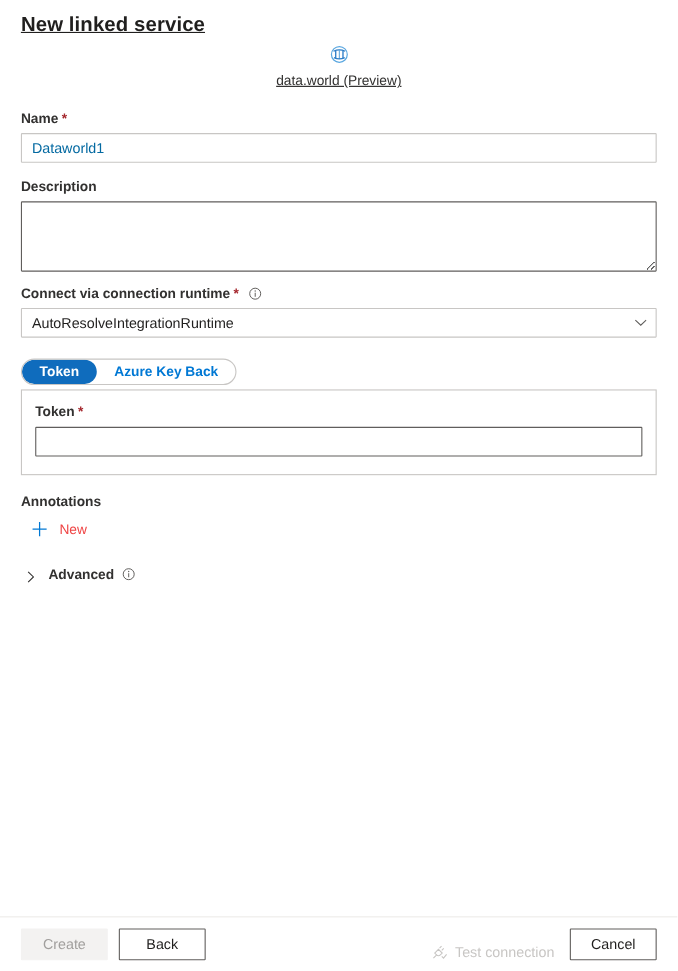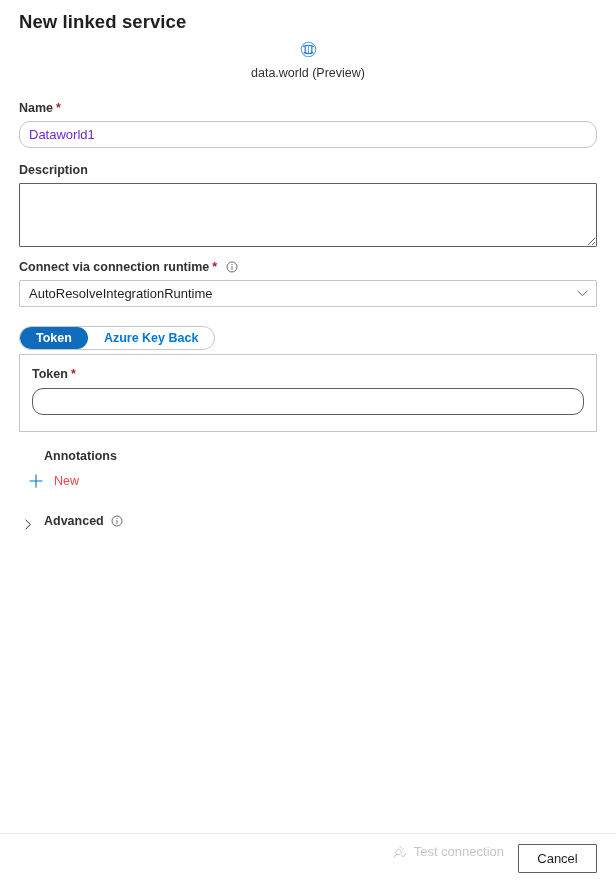--- a/index.html
+++ b/index.html
@@ -13,20 +13,21 @@
     font-family: "Liberation Sans", sans-serif;
     color: #201f1e;
     -webkit-font-smoothing: antialiased;
     position: relative;
     overflow: hidden;
   }
 
   
   .panel-header {
     padding: 10px 19px 0 19px;
+    text-decoration: underline;
   }
   .page-title {
     font-size: 18.5px;
     font-weight: 600;
     line-height: 24px;
     color: #201f1e;
     letter-spacing: 0.1px;
     margin: 0;
   }
   .subtitle-row {
@@ -81,24 +82,24 @@
   }
 
   .text-input {
     box-sizing: border-box;
     width: 100%;
     height: 27px;
     border: 1px solid #c8c6c4;
     background: #ffffff;
     font-family: "Liberation Sans", sans-serif;
     font-size: 13px;
-    color: #6d28d9;
+    color: #0369a1;
     padding: 0 9px;
     outline: none;
-    border-radius: 11px;
+    border-radius: 1px;
   }
   .text-input::placeholder { color: #a19f9d; }
 
   .textarea-input {
     box-sizing: border-box;
     width: 100%;
     height: 64px;
     border: 1px solid #605e5c;
     background: #ffffff;
     font-family: "Liberation Sans", sans-serif;
@@ -186,21 +187,20 @@
     border-color: #605e5c;
   }
 
   
   .section-label {
     font-size: 12.5px;
     font-weight: 600;
     color: #323130;
     line-height: 16px;
     margin-top: 16px;
-    margin-left: 25px;
   }
   .new-link {
     display: inline-flex;
     align-items: center;
     gap: 10px;
     margin-top: 9px;
     margin-left: 9px;
     cursor: pointer;
   }
   .plus-icon {
@@ -239,21 +239,21 @@
     border-top: 1px solid #edebe9;
     display: flex;
     align-items: center;
     padding: 0 19px;
     background: #ffffff;
     box-sizing: border-box;
   }
   .footer-left { display: flex; align-items: center; gap: 10px; }
   .footer-right {
     display: flex;
-    align-items: flex-start;
+    align-items: flex-end;
     gap: 14px;
     margin-left: auto;
   }
   .btn {
     font-family: "Liberation Sans", sans-serif;
     font-size: 13px;
     height: 29px;
     min-width: 79px;
     padding: 0 14px;
     border-radius: 1px;
@@ -390,20 +390,24 @@
           <circle cx="6" cy="3.5" r="0.62" fill="#605e5c"></circle>
           <rect x="5.55" y="5.1" width="0.9" height="3.7" fill="#605e5c"></rect>
         </svg>
       </span>
     </span>
   </div>
 
 </div>
 
 <div class="footer">
+  <div class="footer-left">
+    <div class="btn btn-disabled">Create</div>
+    <div class="btn btn-default">Back</div>
+  </div>
   <div class="footer-right">
     <div class="link-disabled">
       <span style="display:inline-flex;">
         <svg width="15" height="15" viewBox="0 0 15 15" xmlns="http://www.w3.org/2000/svg">
           <path d="M3.2 8.4 L6.6 5 L10 8.4 L8.3 10.1 A2.4 2.4 0 0 1 4.9 10.1 Z" fill="none" stroke="#c8c6c4" stroke-width="1"></path>
           <path d="M7.6 4 L9.4 2.2 M9.6 6 L11.4 4.2" stroke="#c8c6c4" stroke-width="1" fill="none"></path>
           <path d="M2 13 L5 10" stroke="#c8c6c4" stroke-width="1" fill="none"></path>
           <path d="M9.6 11.4 L11.2 13 L14 9.6" fill="none" stroke="#c8c6c4" stroke-width="1"></path>
         </svg>
       </span>

